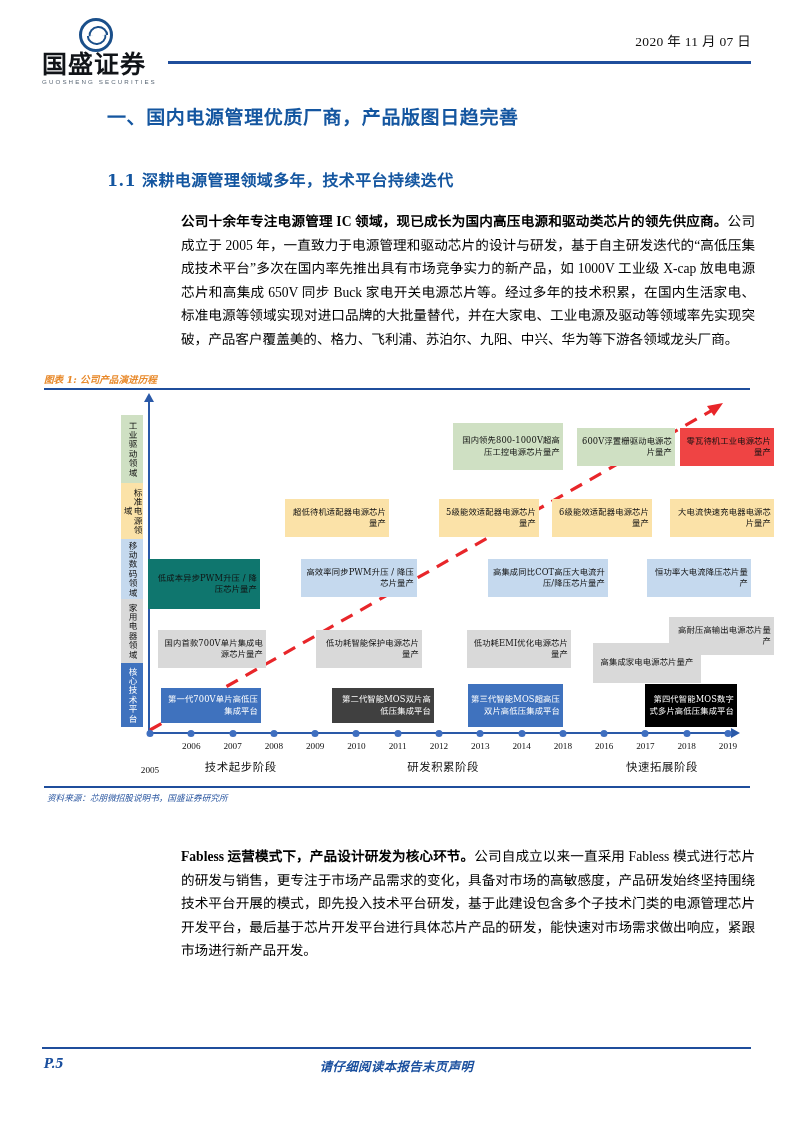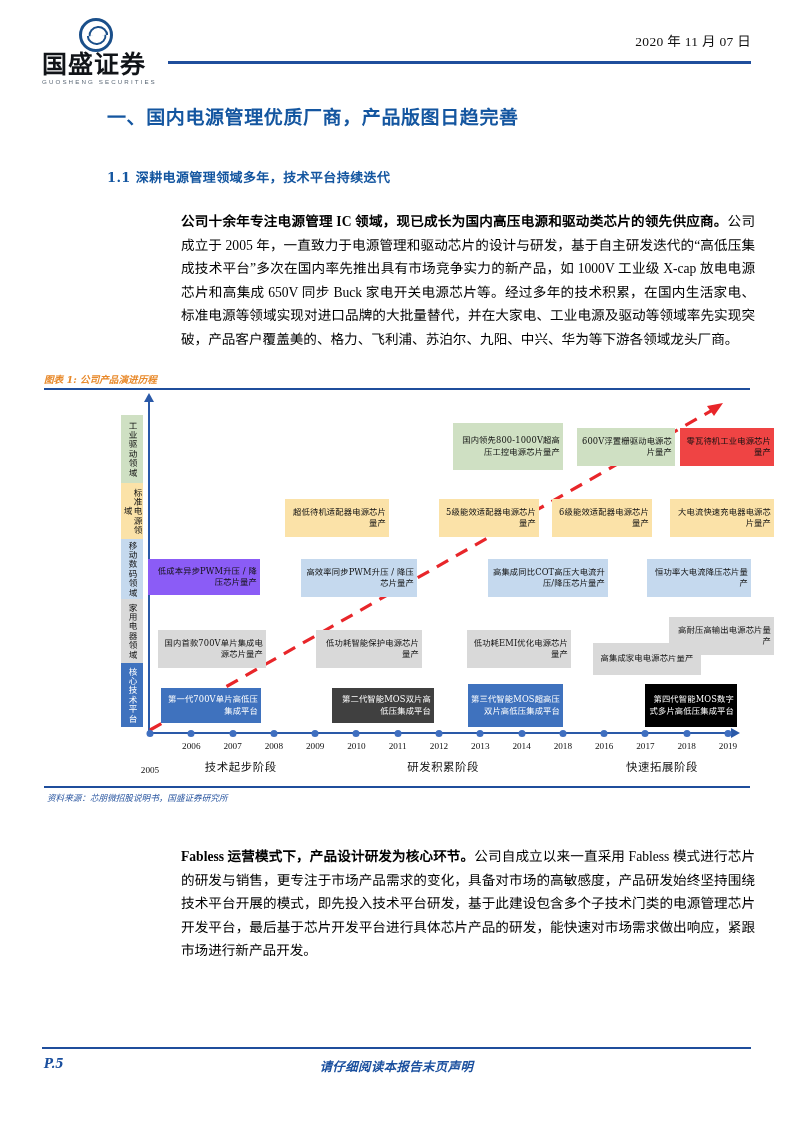--- a/index.html
+++ b/index.html
@@ -102,21 +102,21 @@
     font-weight: bold;
     font-size: 19px;
     color: #1456a0;
     letter-spacing: .6px;
   }
   #h2 {
     position: absolute;
     left: 107px; top: 167px;
     font-family: "DejaVu Serif", serif;
     font-weight: bold;
-    font-size: 13px;
+    font-size: 16px;
     color: #1456a0;
     letter-spacing: .4px;
   }
 
   
   .para {
     position: absolute;
     width: 574px;
     font-family: "Liberation Serif", "DejaVu Serif", serif;
     font-size: 13.6px;
@@ -341,28 +341,28 @@
         <div class="cat-band core" style="top: 271px; height: 64px; background: rgb(63, 114, 190); color: rgb(255, 255, 255);">核心技术平台</div>
       </div>
     <div id="milestone-layer">
         <div class="mbox" style="left: 409px; top: 31px; width: 110px; height: 47px; background: rgb(207, 224, 195); color: rgb(17, 17, 17);">国内领先800-1000V超高压工控电源芯片量产</div>
         <div class="mbox" style="left: 533px; top: 36px; width: 98px; height: 38px; background: rgb(207, 224, 195); color: rgb(17, 17, 17);">600V浮置栅驱动电源芯片量产</div>
         <div class="mbox" style="left: 636px; top: 36px; width: 94px; height: 38px; background: #ef4444; color: rgb(17, 17, 17);">零瓦待机工业电源芯片量产</div>
         <div class="mbox" style="left: 241px; top: 107px; width: 104px; height: 38px; background: rgb(251, 226, 168); color: rgb(17, 17, 17);">超低待机适配器电源芯片量产</div>
         <div class="mbox" style="left: 395px; top: 107px; width: 100px; height: 38px; background: rgb(251, 226, 168); color: rgb(17, 17, 17);">5级能效适配器电源芯片量产</div>
         <div class="mbox" style="left: 508px; top: 107px; width: 100px; height: 38px; background: rgb(251, 226, 168); color: rgb(17, 17, 17);">6级能效适配器电源芯片量产</div>
         <div class="mbox" style="left: 626px; top: 107px; width: 104px; height: 38px; background: rgb(251, 226, 168); color: rgb(17, 17, 17);">大电流快速充电器电源芯片量产</div>
-        <div class="mbox" style="left: 104px; top: 167px; width: 112px; height: 36px; background: #8b5cf6; color: rgb(17, 17, 17);">低成本异步PWM升压 / 降压芯片量产</div>
+        <div class="mbox" style="left: 104px; top: 167px; width: 112px; height: 50px; background: #0f766e; color: rgb(17, 17, 17);">低成本异步PWM升压 / 降压芯片量产</div>
         <div class="mbox" style="left: 257px; top: 167px; width: 116px; height: 38px; background: rgb(197, 217, 238); color: rgb(17, 17, 17);">高效率同步PWM升压 / 降压芯片量产</div>
         <div class="mbox" style="left: 444px; top: 167px; width: 120px; height: 38px; background: rgb(197, 217, 238); color: rgb(17, 17, 17);">高集成同比COT高压大电流升压/降压芯片量产</div>
         <div class="mbox" style="left: 603px; top: 167px; width: 104px; height: 38px; background: rgb(197, 217, 238); color: rgb(17, 17, 17);">恒功率大电流降压芯片量产</div>
         <div class="mbox" style="left: 114px; top: 238px; width: 108px; height: 38px; background: rgb(217, 217, 217); color: rgb(17, 17, 17);">国内首款700V单片集成电源芯片量产</div>
         <div class="mbox" style="left: 272px; top: 238px; width: 106px; height: 38px; background: rgb(217, 217, 217); color: rgb(17, 17, 17);">低功耗智能保护电源芯片量产</div>
         <div class="mbox" style="left: 423px; top: 238px; width: 104px; height: 38px; background: rgb(217, 217, 217); color: rgb(17, 17, 17);">低功耗EMI优化电源芯片量产</div>
-        <div class="mbox" style="left: 549px; top: 251px; width: 108px; height: 32px; background: rgb(217, 217, 217); color: rgb(17, 17, 17);">高集成家电电源芯片量产</div>
+        <div class="mbox" style="left: 549px; top: 251px; width: 108px; height: 40px; background: rgb(217, 217, 217); color: rgb(17, 17, 17);">高集成家电电源芯片量产</div>
         <div class="mbox" style="left: 625px; top: 225px; width: 105px; height: 38px; background: rgb(217, 217, 217); color: rgb(17, 17, 17);">高耐压高输出电源芯片量产</div>
         <div class="mbox dark" style="left: 117px; top: 296px; width: 100px; height: 35px; background: rgb(63, 114, 190); color: rgb(255, 255, 255);">第一代700V单片高低压集成平台</div>
         <div class="mbox dark" style="left: 288px; top: 296px; width: 102px; height: 35px; background: #404040; color: rgb(255, 255, 255);">第二代智能MOS双片高低压集成平台</div>
         <div class="mbox dark" style="left: 424px; top: 292px; width: 95px; height: 43px; background: rgb(63, 114, 190); color: rgb(255, 255, 255);">第三代智能MOS超高压双片高低压集成平台</div>
         <div class="mbox dark" style="left: 601px; top: 292px; width: 92px; height: 43px; background: #000000; color: rgb(255, 255, 255);">第四代智能MOS数字式多片高低压集成平台</div>
       </div>
     <div id="axis-layer">
         <div class="tick-dot" style="left: 106px;"></div>
         <div class="year-lbl" style="left: 106px; margin-top: 24px;">2005</div>
         <div class="tick-dot" style="left: 147.286px;"></div>

